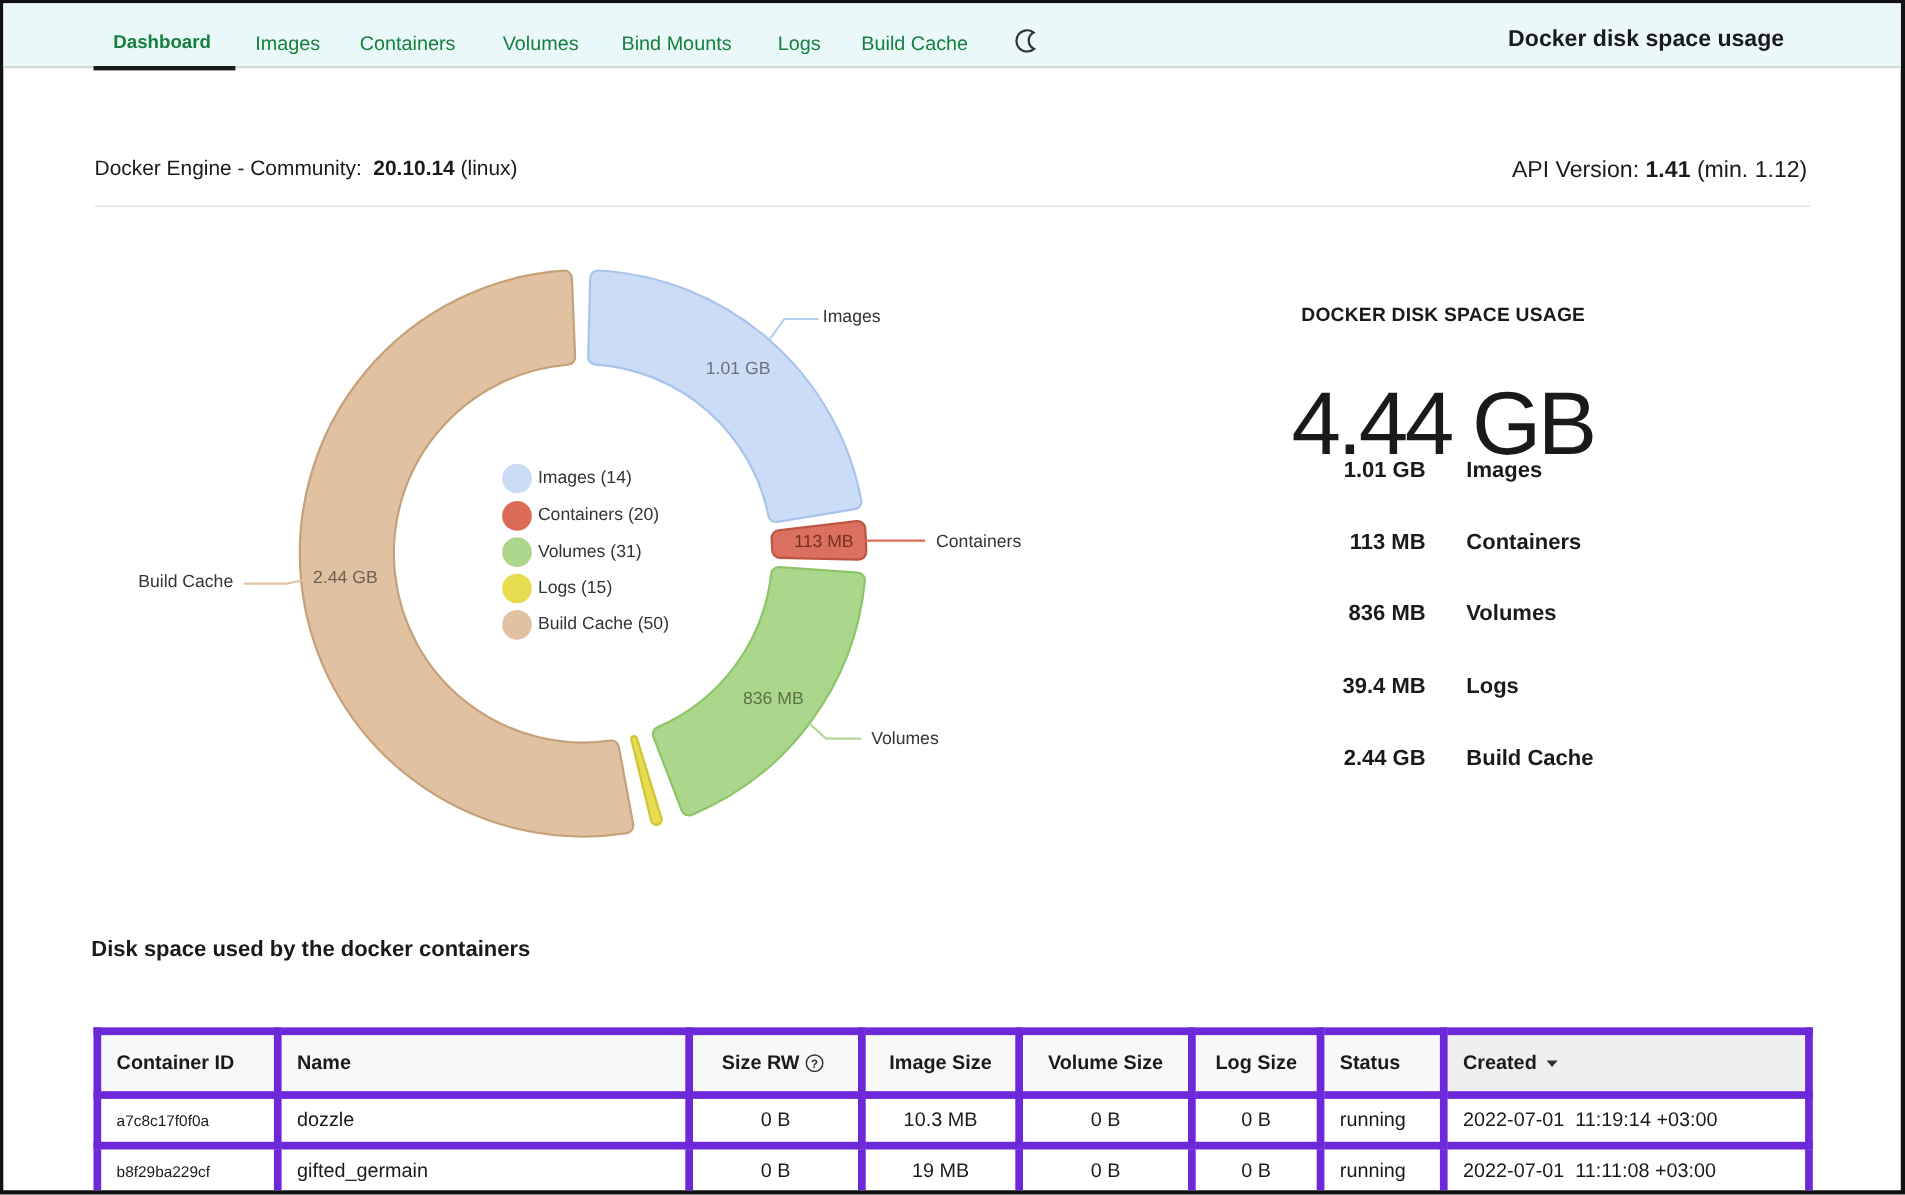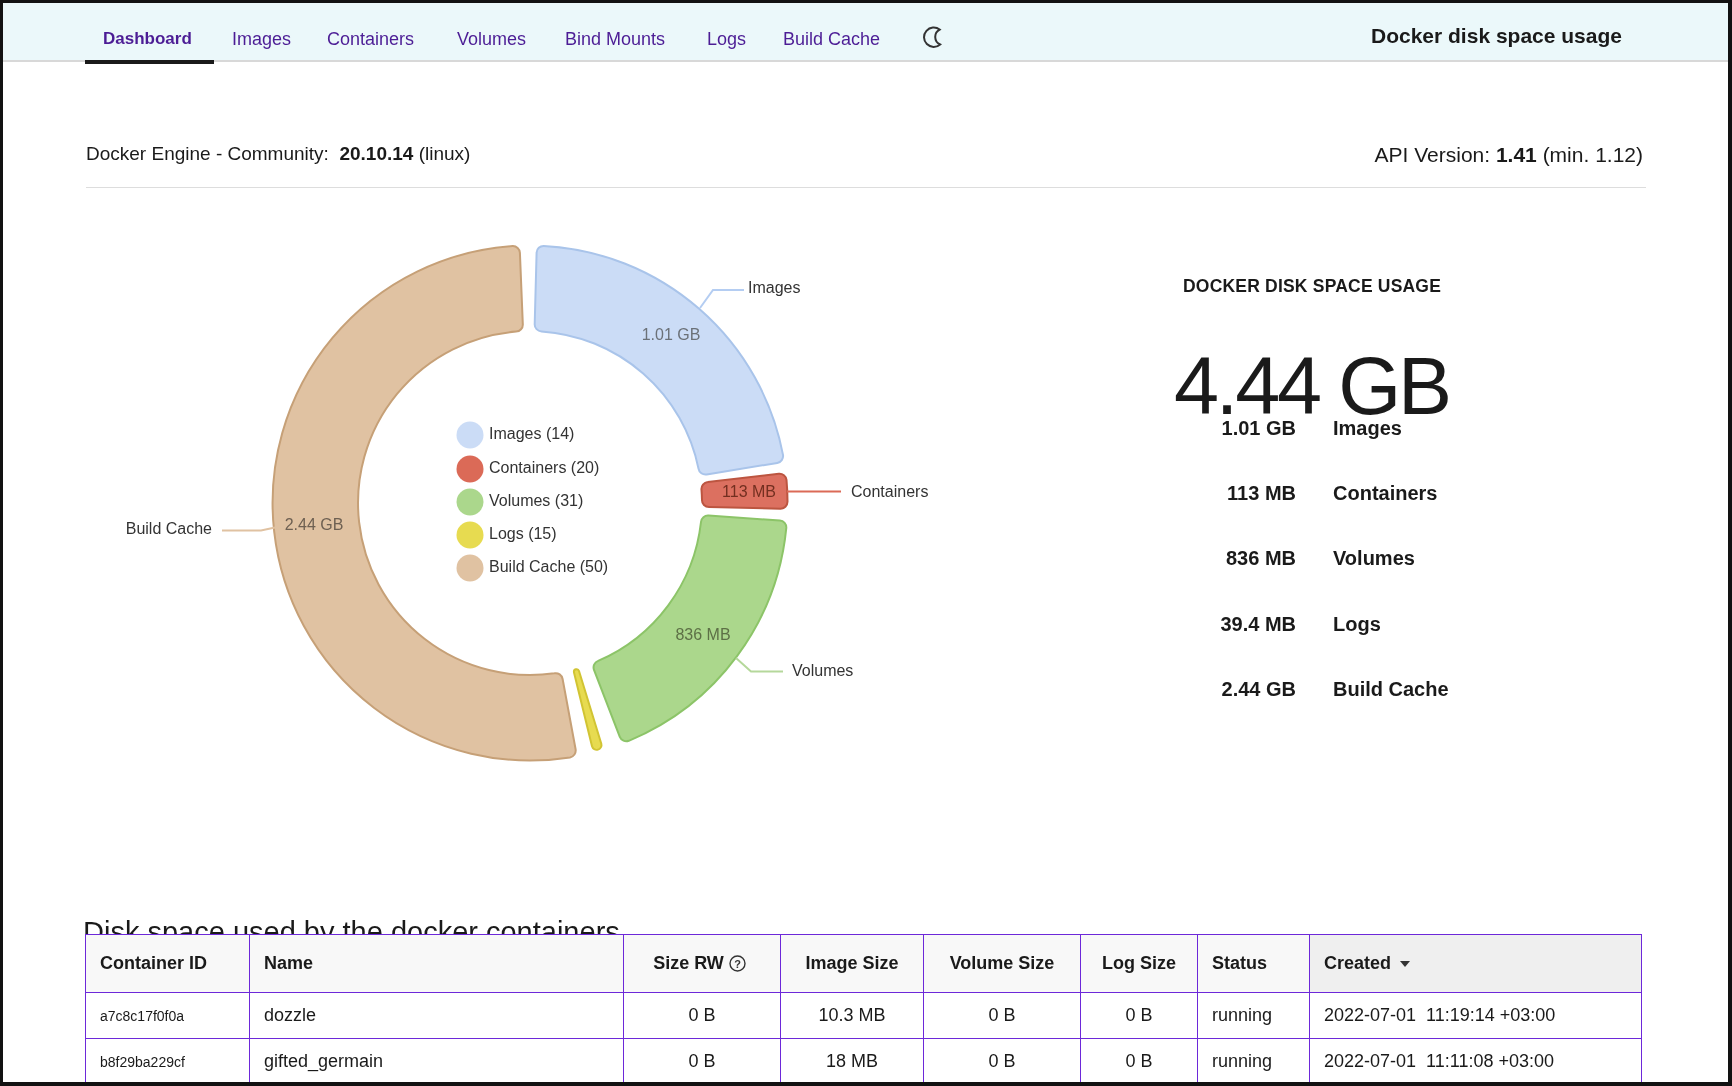--- a/index.html
+++ b/index.html
@@ -1,33 +1,33 @@
 <!DOCTYPE html>
 <html><head>
 <meta charset="utf-8">
 <style>
 * { margin:0; padding:0; box-sizing:border-box; }
 html,body { width:1732px; height:1086px; background:#fff; font-family:"Liberation Sans", sans-serif; color:#1a1a1a; }
 body { border:3px solid #121212; border-right-width:4px; border-bottom-width:4px; position:relative; overflow:hidden; }
 .nav { position:absolute; left:0; top:0; width:1725px; height:59px; background:#ebf8fa; border-bottom:2px solid #d8d8d8; }
-.tab { position:absolute; top:0; height:62px; line-height:72px; font-size:18px; color:#4c1d95; }
+.tab { position:absolute; top:0; height:62px; line-height:72px; font-size:18px; color:#15803d; }
 .tab.active { font-weight:bold; font-size:17px; }
 .underline { position:absolute; left:82px; top:57px; width:129px; height:4px; background:#1a1a1a; z-index:3; }
 .navtitle { position:absolute; top:0; left:1368px; height:60px; line-height:66px; font-size:21px; font-weight:bold; }
 .verline { position:absolute; left:83px; top:140px; font-size:19px; }
 .apiline { position:absolute; right:85px; top:140px; font-size:21px; }
 .divider { position:absolute; left:83px; top:184px; width:1560px; height:1px; background:#ddd; }
 .bignum-label { position:absolute; left:1180px; top:273px; font-size:17.5px; font-weight:bold; letter-spacing:0.2px; }
 .bignum { position:absolute; left:1171px; top:289px; font-size:81px; font-weight:400; letter-spacing:-3.2px;margin-top:48px; }
 .statrow { position:absolute; left:1150px; width:400px; height:26px; font-size:20px; font-weight:bold; }
 .statval { position:absolute; left:0; width:143px; text-align:right; }
 .statlab { position:absolute; left:180px; }
-.tblheading { position:absolute; left:80px; top:913px; font-size:29px; font-weight:normal; }
+.tblheading { position:absolute; left:80px; top:849px; font-size:20px; font-weight:bold; }
 table.grid { position:absolute; left:82px; top:931px; width:1556px; table-layout:fixed; border-collapse:collapse; font-size:18px; }
-table.grid th, table.grid td { border:1px solid #6d28d9; }
+table.grid th, table.grid td { border:7px solid #6d28d9; }
 table.grid th { background:#f8f8f8; font-weight:bold; height:58px; padding:0 14px; }
 table.grid td { height:46px; padding:0 14px; }
 table.grid th.created { background:#efefef; }
 .num { text-align:center; }
 .ctr { text-align:left; }
 .mono { font-family:Liberation Sans, sans-serif; font-size:14px; }
 </style>
 </head>
 <body>
 <div class="nav"></div>
@@ -134,20 +134,20 @@
 <td class="num">10.3 MB</td>
 <td class="num">0 B</td>
 <td class="num">0 B</td>
 <td class="ctr">running</td>
 <td class="ctr">2022-07-01&nbsp; 11:19:14 +03:00</td>
 </tr>
 <tr>
 <td class="mono">b8f29ba229cf</td>
 <td>gifted_germain</td>
 <td class="num">0 B</td>
-<td class="num">18 MB</td>
+<td class="num">19 MB</td>
 <td class="num">0 B</td>
 <td class="num">0 B</td>
 <td class="ctr">running</td>
 <td class="ctr">2022-07-01&nbsp; 11:11:08 +03:00</td>
 </tr>
 </tbody>
   </table>
 
 </body></html>

